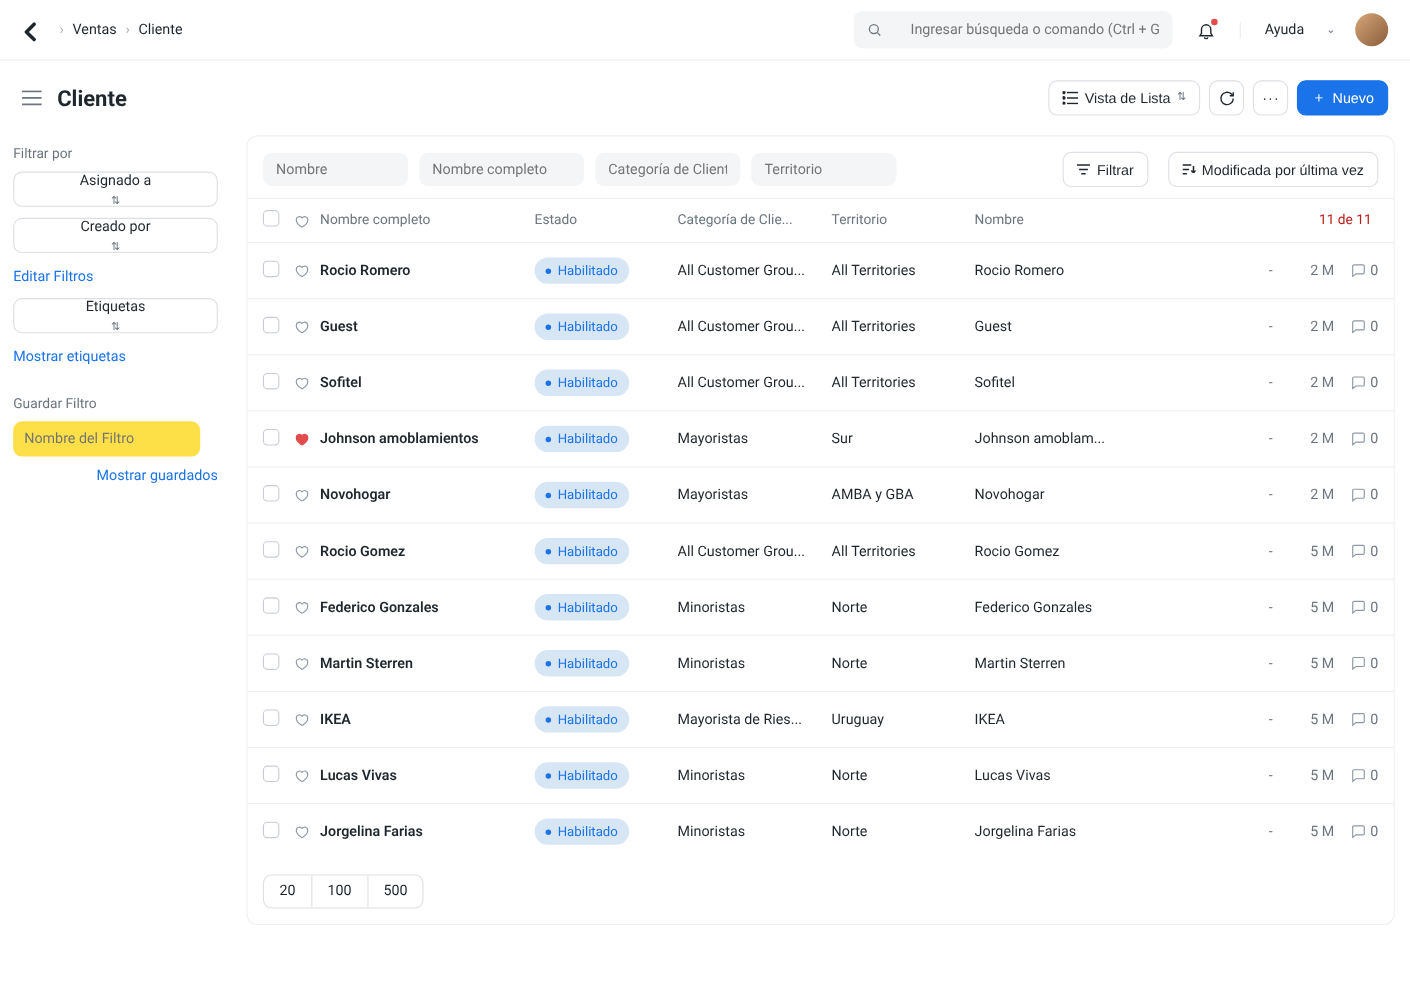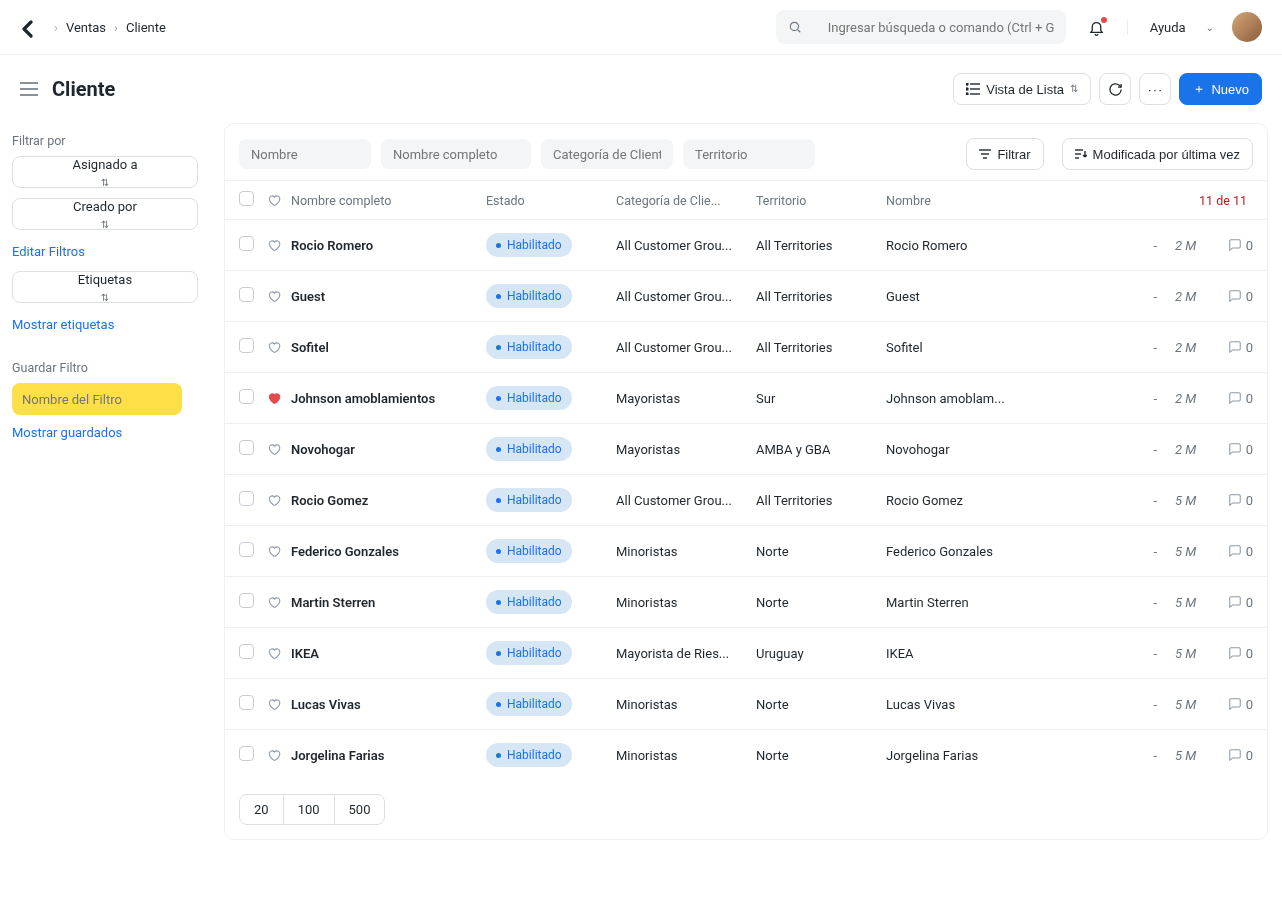--- a/index.html
+++ b/index.html
@@ -44,21 +44,21 @@
   .trow { display:flex; align-items:center; padding:13px 14px; border-top:1px solid #edeff1; font-size:13px; }
   .col-check{width:28px;}
   .col-heart{width:24px; color:#8d99a6;}
   .col-name{width:195px; font-weight:600; }
   .thead .col-name{font-weight:400;}
   .col-status{width:130px;}
   .col-cat{width:140px; white-space:nowrap; overflow:hidden; text-overflow:ellipsis; padding-right:10px;}
   .col-terr{width:130px;}
   .col-id{width:200px; white-space:nowrap; overflow:hidden; text-overflow:ellipsis; padding-right:10px;}
   .col-dash{flex:1; text-align:right; color:#6c7680; padding-right:18px;}
-  .col-time{width:38px; color:#6c7680; text-align:left;font-style:italic;}
+  .col-time{width:38px; color:#6c7680; text-align:right;}
   .col-cmt{width:40px; display:flex; align-items:center; justify-content:flex-end; gap:4px; color:#6c7680;}
   .count-col{ flex:1; text-align:right; color:#b91c1c; padding-right:6px;}
   .checkbox{width:15px;height:15px;border:1.5px solid #c8ccd2;border-radius:4px;display:inline-block;}
   .pill { display:inline-flex; align-items:center; gap:6px; background:#d7e6f5; color:#1a73e8; font-size:12px; height:24px; padding:0 10px; border-radius:12px; }
   .pill-dot{width:5px;height:5px;background:#1a73e8;border-radius:50%;}
   
   .tfoot { padding:14px; }
   .pager { display:inline-flex; border:1px solid #dcdfe3; border-radius:8px; overflow:hidden; }
   .pager span { padding:7px 14px; border-right:1px solid #dcdfe3; font-size:13px; }
   .pager span:last-child{border-right:none;}
@@ -156,21 +156,21 @@
       <span class="caret-v">⇅</span>
     </div>
     <a class="side-link">Editar Filtros</a>
     <div class="side-select">
       <span>Etiquetas</span>
       <span class="caret-v">⇅</span>
     </div>
     <a class="side-link">Mostrar etiquetas</a>
     <div class="side-label" style="padding-top:16px;">Guardar Filtro</div>
     <input class="side-input" placeholder="Nombre del Filtro" style="">
-    <a class="side-link" style="padding-top:10px;">Mostrar guardados</a>
+    <a class="side-link" style="padding-top:10px;text-align:right;">Mostrar guardados</a>
   </aside>
 
   <main class="main">
     <div class="card">
 
       <div class="toolbar">
         <input class="tag-input ti-1" placeholder="Nombre" style="">
         <input class="tag-input ti-2" placeholder="Nombre completo" style="">
         <input class="tag-input ti-3" placeholder="Categoría de Client" style="">
         <input class="tag-input ti-4" placeholder="Territorio" style="">

